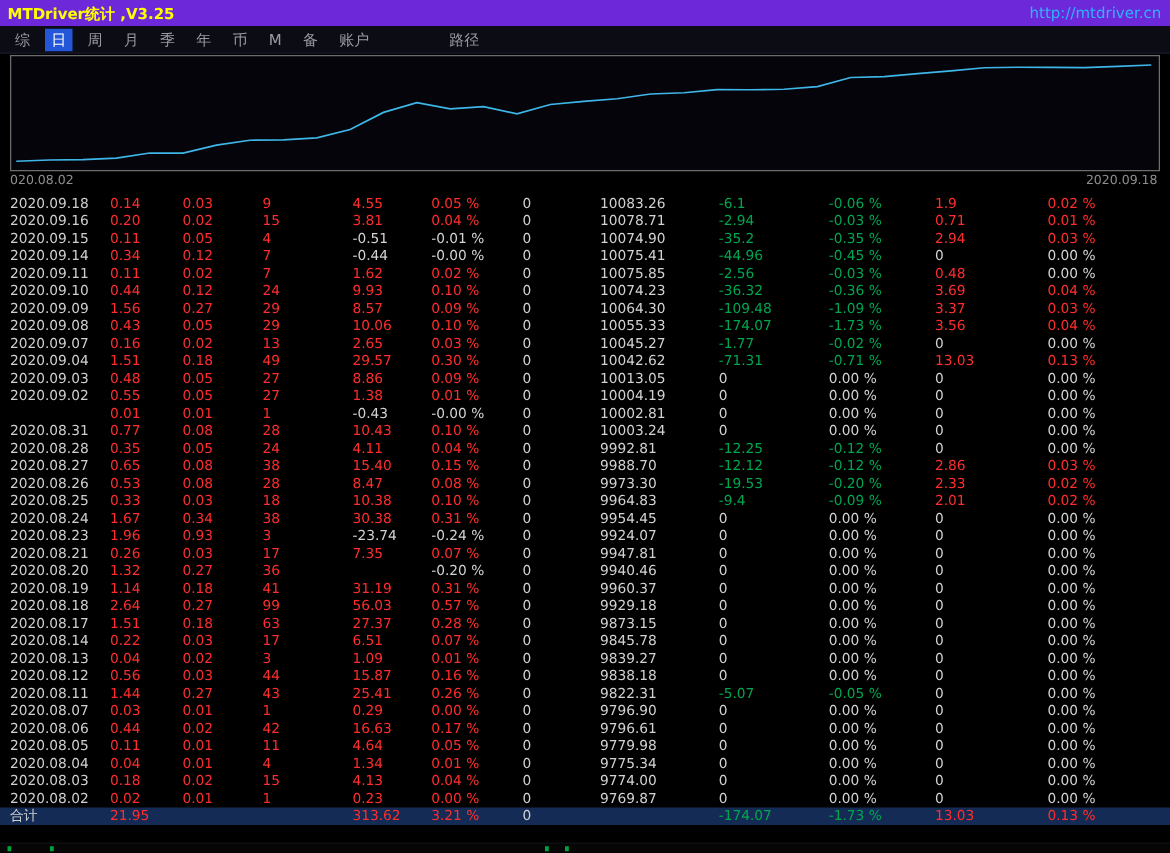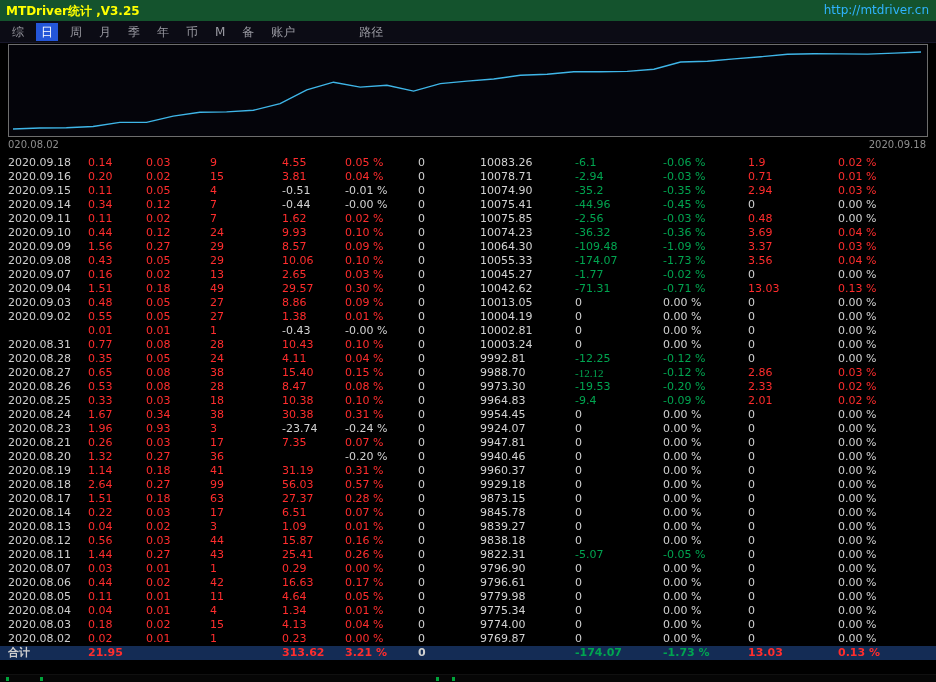--- a/index.html
+++ b/index.html
@@ -1,21 +1,21 @@
 <!DOCTYPE html>
 <html><head>
 <meta charset="utf-8">
 <style>
   * { margin:0; padding:0; box-sizing:border-box; }
   html,body { background:#000; }
   body {
     position:relative; width:936px; height:682px; overflow:hidden;
     font-family:"DejaVu Sans","Liberation Sans",sans-serif;
   }
-  .titlebar { position:absolute; left:0; top:0; width:936px; height:21px; background:#14532d; }
+  .titlebar { position:absolute; left:0; top:0; width:936px; height:21px; background:#6d28d9; }
   .app-title { position:absolute; left:6px; top:3px; font-size:12px; font-weight:bold; color:#ffff00; white-space:nowrap; }
   .app-link  { position:absolute; right:7px; top:3px; font-size:12px; color:#2fb4ff; white-space:nowrap; }
 
   .menubar { position:absolute; left:0; top:21px; width:936px; height:22px; background:#0c0c15; border-bottom:1px solid #17172a; }
   .menu-item { display:inline-block; color:#9a9aa2; font-size:12px; line-height:16px; padding:1px 5px; margin:2px 0 0 7px; cursor:default; white-space:nowrap; }
   .menu-item.selected { background:#2456d8; color:#ffffff; }
   .menu-item.gap { margin-left:54px; }
 
   .chart-box { position:absolute; left:8px; top:44px; width:920px; height:93px; background:#04040a; border:1px solid #6d6d6d; }
   .chart-box svg { display:block; width:918px; height:91px; }
@@ -267,21 +267,21 @@
     </div>
     <div class="trow">
       <span style="color: rgb(207, 207, 207);">2020.08.27</span>
       <span style="color: rgb(255, 45, 45);">0.65</span>
       <span style="color: rgb(255, 45, 45);">0.08</span>
       <span style="color: rgb(255, 45, 45);">38</span>
       <span style="color: rgb(255, 45, 45);">15.40</span>
       <span style="color: rgb(255, 45, 45);">0.15 %</span>
       <span style="color: rgb(210, 210, 210);">0</span>
       <span style="color: rgb(210, 210, 210);">9988.70</span>
-      <span style="color: rgb(0, 165, 80); font-family: Liberation Serif, serif;">-12.12</span>
+      <span style="color: rgb(0, 165, 80);">-12.12</span>
       <span style="color: rgb(0, 165, 80);">-0.12 %</span>
       <span style="color: rgb(255, 45, 45);">2.86</span>
       <span style="color: rgb(255, 45, 45);">0.03 %</span>
     </div>
     <div class="trow">
       <span style="color: rgb(207, 207, 207);">2020.08.26</span>
       <span style="color: rgb(255, 45, 45);">0.53</span>
       <span style="color: rgb(255, 45, 45);">0.08</span>
       <span style="color: rgb(255, 45, 45);">28</span>
       <span style="color: rgb(255, 45, 45);">8.47</span>
@@ -538,21 +538,21 @@
       <span style="color: rgb(255, 45, 45);">1</span>
       <span style="color: rgb(255, 45, 45);">0.23</span>
       <span style="color: rgb(255, 45, 45);">0.00 %</span>
       <span style="color: rgb(210, 210, 210);">0</span>
       <span style="color: rgb(210, 210, 210);">9769.87</span>
       <span style="color: rgb(210, 210, 210);">0</span>
       <span style="color: rgb(210, 210, 210);">0.00 %</span>
       <span style="color: rgb(210, 210, 210);">0</span>
       <span style="color: rgb(210, 210, 210);">0.00 %</span>
     </div>
-    <div class="trow total" style="background: rgb(20, 44, 85); font-weight: bold;">
+    <div class="trow total" style="background: rgb(20, 44, 85);">
       <span style="color: rgb(207, 207, 207);">合计</span>
       <span style="color: rgb(255, 45, 45);">21.95</span>
       <span style="color: rgb(210, 210, 210);"></span>
       <span style="color: rgb(210, 210, 210);"></span>
       <span style="color: rgb(255, 45, 45);">313.62</span>
       <span style="color: rgb(255, 45, 45);">3.21 %</span>
       <span style="color: rgb(210, 210, 210);">0</span>
       <span style="color: rgb(210, 210, 210);"></span>
       <span style="color: rgb(0, 165, 80);">-174.07</span>
       <span style="color: rgb(0, 165, 80);">-1.73 %</span>

